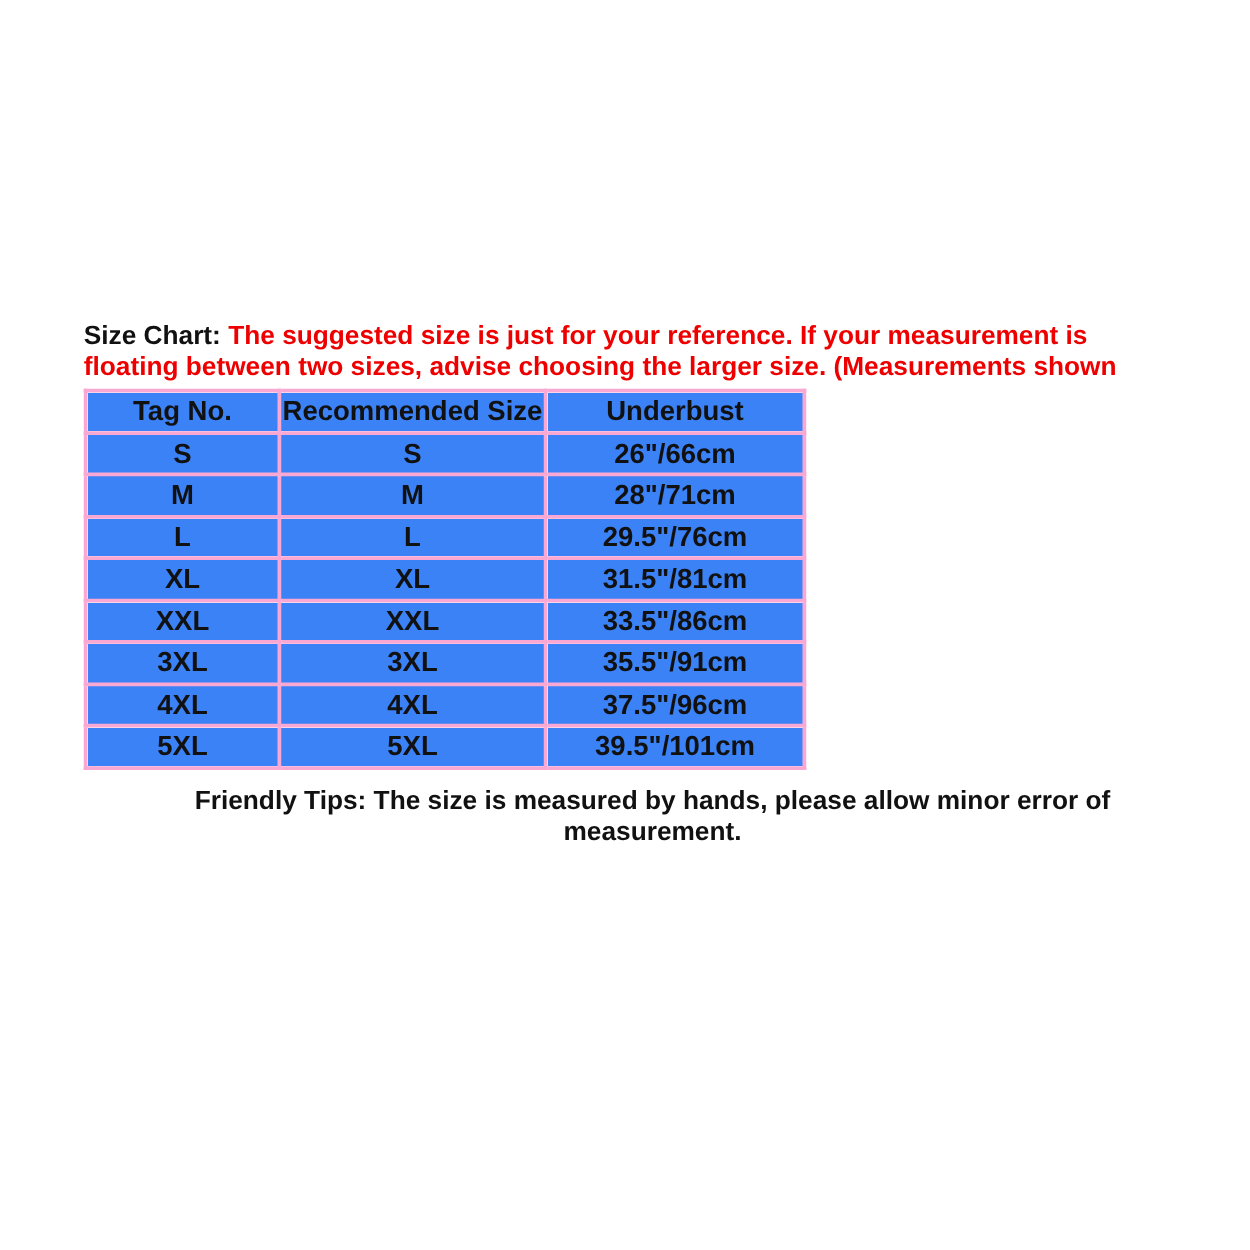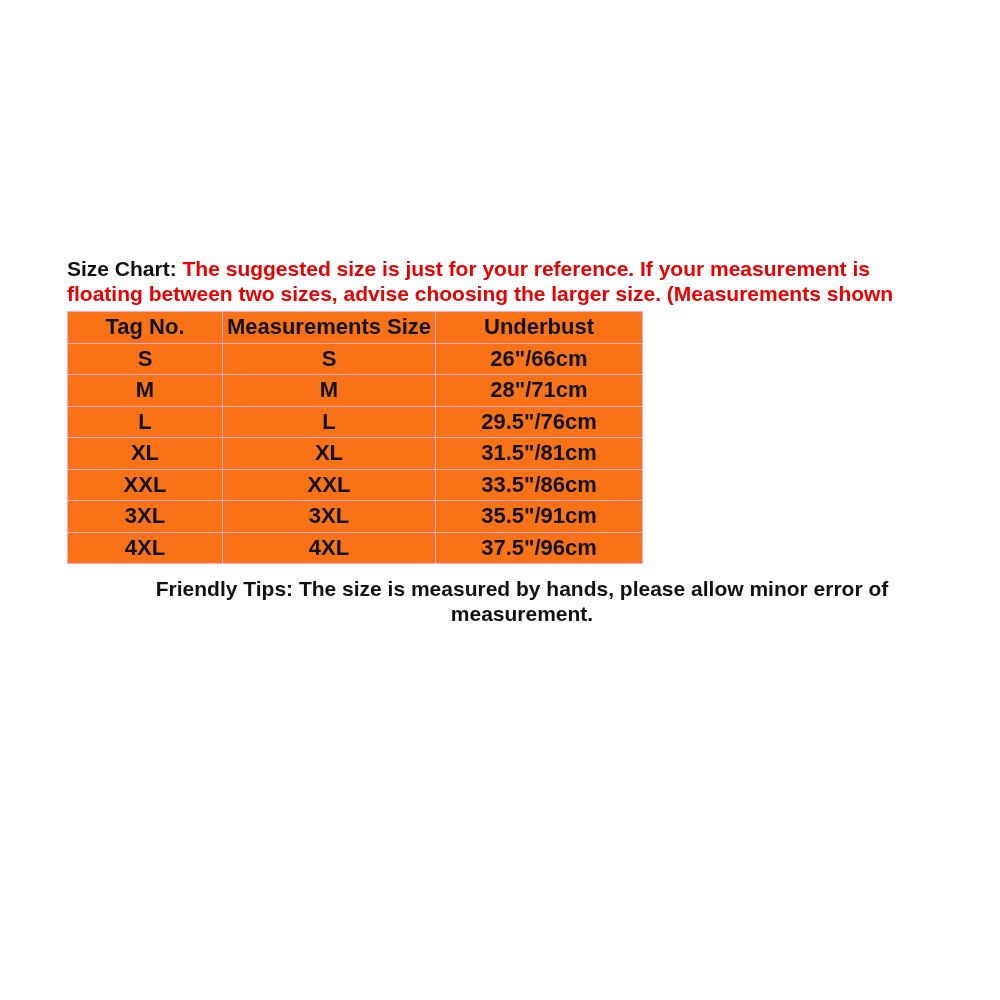--- a/index.html
+++ b/index.html
@@ -41,22 +41,22 @@
     border-collapse: collapse;
     table-layout: fixed;
     width: 575px;
     margin-top: 5px;
   }
   table.size-table col.c1 { width: 155px; }
   table.size-table col.c2 { width: 213px; }
   table.size-table col.c3 { width: 207px; }
   table.size-table th,
   table.size-table td {
-    border: 1px solid #f9a8d4;
-    background: #f97316;
+    border: 3px solid #f9a8d4;
+    background: #3b82f6;
     text-align: center;
     vertical-align: middle;
     padding: 0;
     height: 30.5px;
     font-size: 22px;
     font-weight: 700;
     line-height: 1;
     color: #111111;
     overflow: hidden;
   }
@@ -83,21 +83,21 @@
 
     <table class="size-table">
       <colgroup>
           <col class="c1">
           <col class="c2">
           <col class="c3">
         </colgroup>
       <thead>
         <tr>
           <th>Tag No.</th>
-          <th>Measurements Size</th>
+          <th>Recommended Size</th>
           <th>Underbust</th>
         </tr>
       </thead>
       <tbody>
         <tr>
           <td>S</td>
           <td>S</td>
           <td>26"/66cm</td>
         </tr>
         <tr>
@@ -123,20 +123,25 @@
         <tr>
           <td>3XL</td>
           <td>3XL</td>
           <td>35.5"/91cm</td>
         </tr>
         <tr>
           <td>4XL</td>
           <td>4XL</td>
           <td>37.5"/96cm</td>
         </tr>
+        <tr>
+          <td>5XL</td>
+          <td>5XL</td>
+          <td>39.5"/101cm</td>
+        </tr>
       </tbody>
     </table>
 
     <p class="tips"><span class="nowrap">Friendly Tips: The size is measured by hands, please allow minor error of</span><br><span class="nowrap">measurement.</span></p>
 
     <p class="photo-note"><br></p>
 
   </div>
 </div>
 

